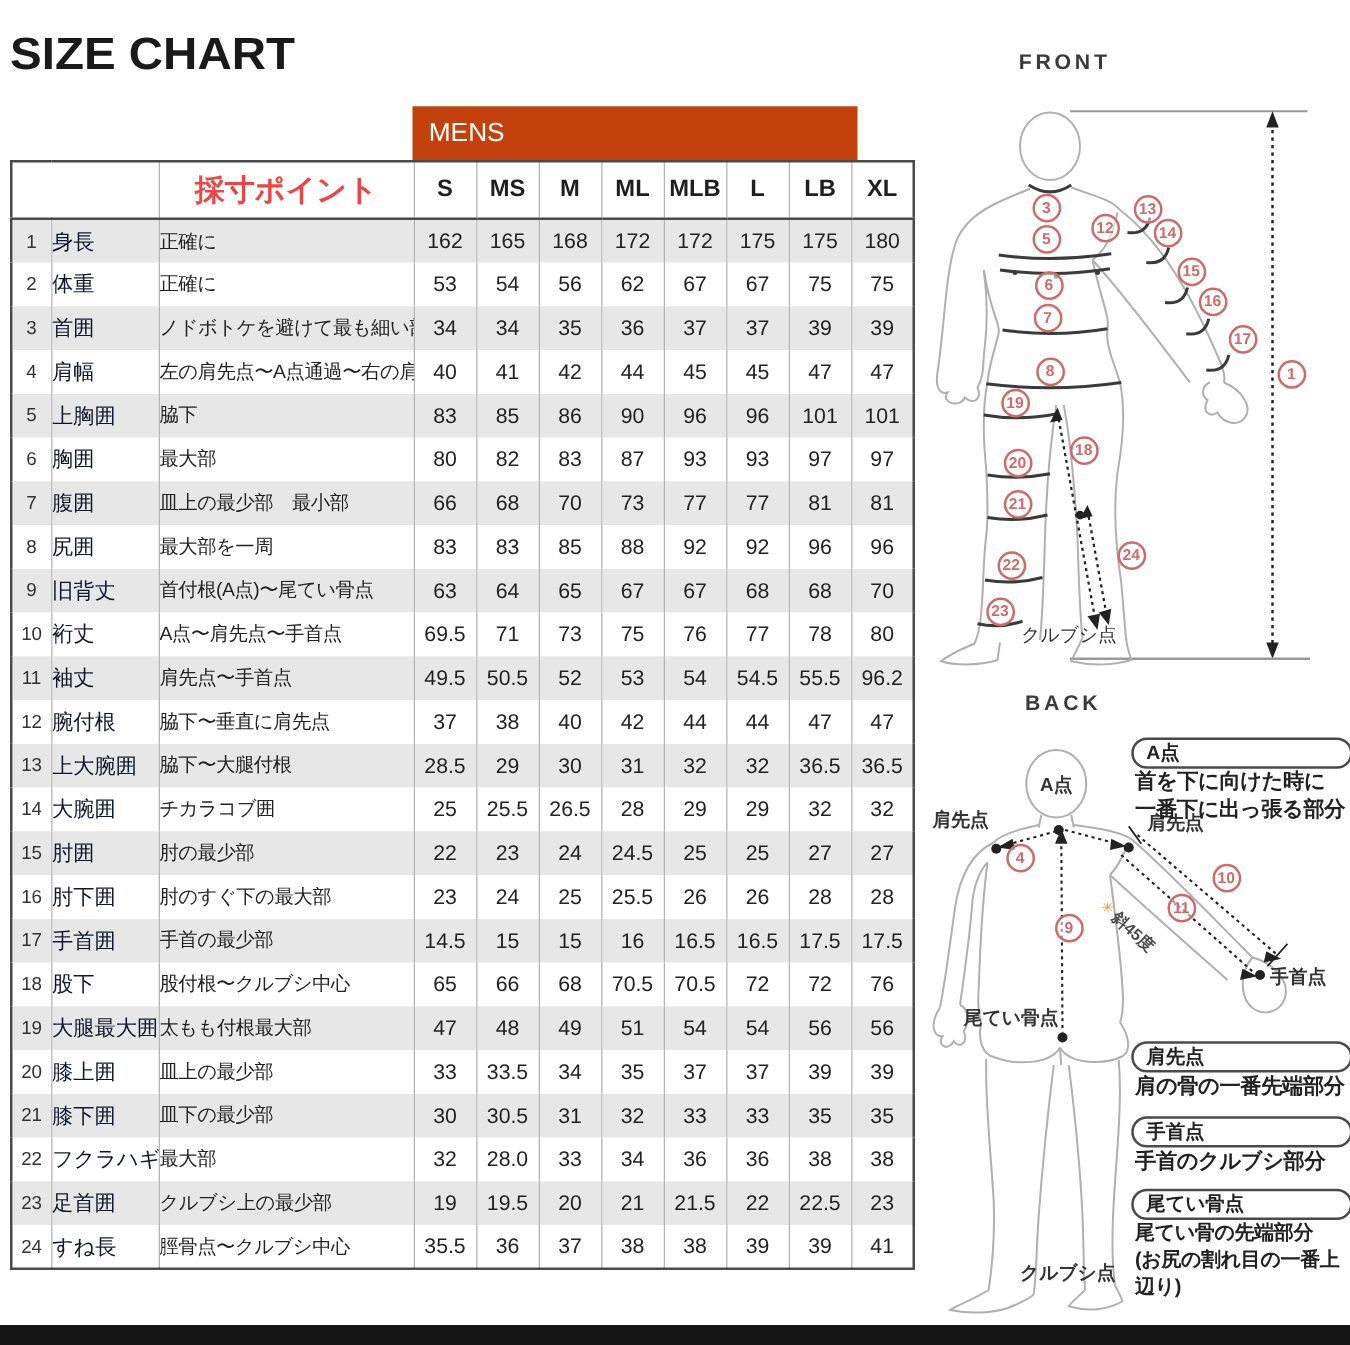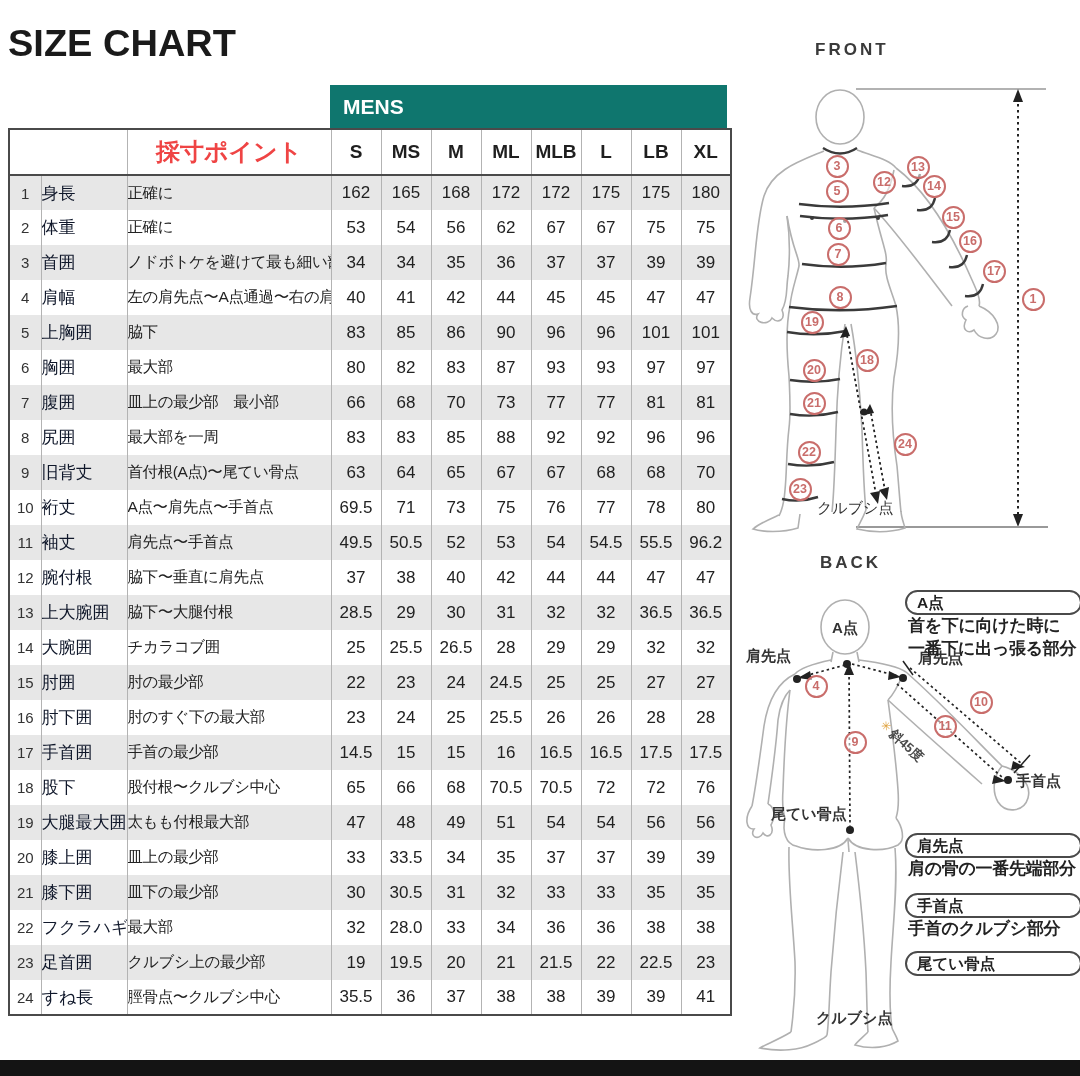--- a/index.html
+++ b/index.html
@@ -5,22 +5,22 @@
   html,body{margin:0;padding:0;}
   .page{
     position:relative;width:1080px;height:1076px;background:#ffffff;overflow:hidden;
     font-family:"Liberation Sans","DejaVu Sans",sans-serif;color:#2b2b2b;
   }
   .title{
     position:absolute;left:8px;top:24px;font-size:38px;font-weight:900;
     letter-spacing:0px;color:#1a1a1a;transform:scaleY(.95);transform-origin:left top;white-space:nowrap;
   }
   .mens-band{
-    position:absolute;left:330px;top:85px;width:397px;height:43px;background:#0f766e;
-    color:#fff;font-size:21px;font-weight:bold;line-height:43px;padding-left:13px;box-sizing:border-box;
+    position:absolute;left:330px;top:85px;width:356px;height:43px;background:#c2410c;
+    color:#fff;font-size:21px;font-weight:normal;line-height:43px;padding-left:13px;box-sizing:border-box;
   }
   table.size-table{
     position:absolute;left:8px;top:128px;width:722px;border-collapse:collapse;table-layout:fixed;
     border:2px solid #4a4a4a;background:#fff;
   }
   table.size-table th,table.size-table td{
     border-left:1px solid #b3b3b3;border-right:1px solid #b3b3b3;
     padding:0;vertical-align:middle;overflow:hidden;white-space:nowrap;
   }
   table.size-table thead th{height:44px;border-bottom:2px solid #4a4a4a;background:#fff;}
@@ -538,20 +538,22 @@
   <div class="pill-desc" style="left:908px;top:616px;font-family:Liberation Mono, monospace;">首を下に向けた時に
 一番下に出っ張る部分</div>
 
   <div class="pill" style="left:905px;top:833px;">肩先点</div>
   <div class="pill-desc" style="left:908px;top:858px;">肩の骨の一番先端部分</div>
 
   <div class="pill" style="left:905px;top:893px;">手首点</div>
   <div class="pill-desc" style="left:908px;top:918px;">手首のクルブシ部分</div>
 
   <div class="pill" style="left:905px;top:951px;">尾てい骨点</div>
+  <div class="pill-desc" style="left:908px;top:976px;font-size:16px;">尾てい骨の先端部分
+(お尻の割れ目の一番上辺り)</div>
 
   <div class="bottom-bar"></div>
 <span class="marker" style="left: 837px; top: 166px;">3</span>
     <span class="marker" style="left: 837px; top: 191px;">5</span>
     <span class="marker" style="left: 839px; top: 228px;">6</span>
     <span class="marker" style="left: 838px; top: 254px;">7</span>
     <span class="marker" style="left: 840px; top: 297px;">8</span>
     <span class="marker" style="left: 884px; top: 182px;">12</span>
     <span class="marker" style="left: 918px; top: 167px;">13</span>
     <span class="marker" style="left: 934px; top: 186px;">14</span>

